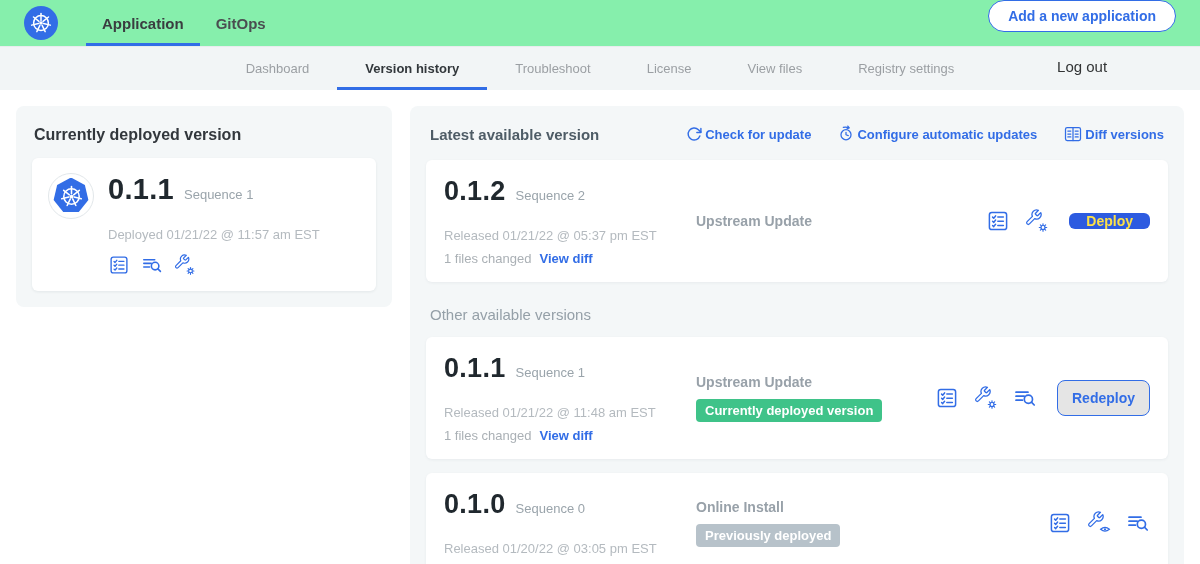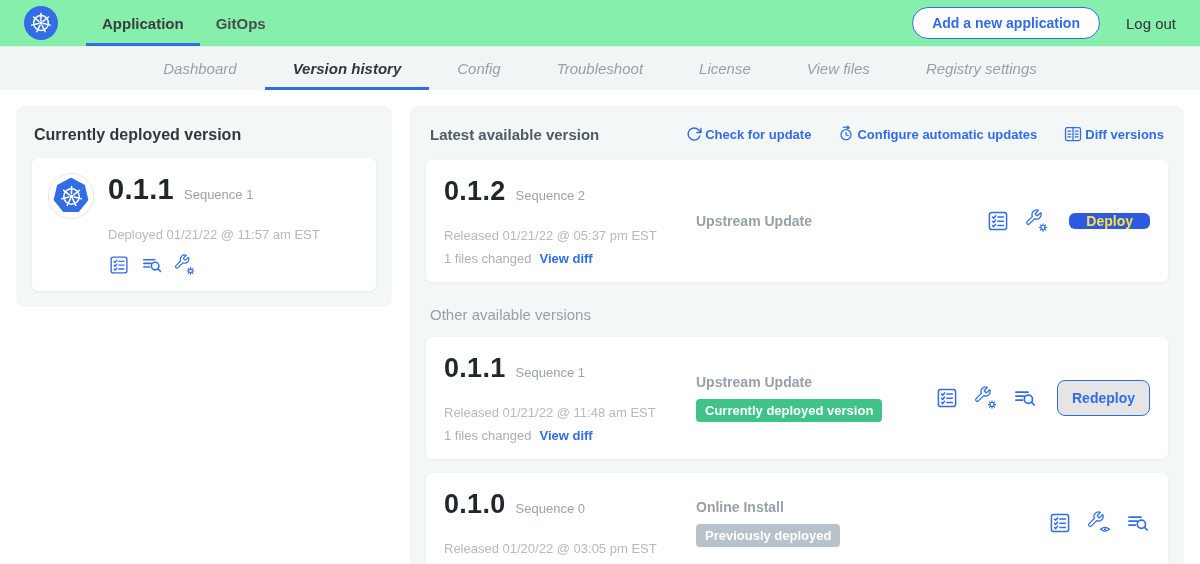--- a/index.html
+++ b/index.html
@@ -7,31 +7,31 @@
     font-family:"Liberation Sans","DejaVu Sans",sans-serif; color:#323435; }
 
   
   .header { height:46px; display:flex; align-items:stretch; padding:0 24px; background:#86efac; }
   .logo-badge { width:34px; height:34px; border-radius:50%; background:var(--accent);
     display:flex; align-items:center; justify-content:center; align-self:center; }
   .header-tabs { display:flex; margin-left:28px; }
   .header-tab { display:flex; align-items:center; padding:0 16px; font-size:15px;
     font-weight:700; color:#3a3d40; cursor:pointer; }
   .header-tab.active { box-shadow:inset 0 -3px 0 var(--accent); }
-  .header-right { margin-left:auto; display:flex; align-items:center; gap:26px; }
+  .header-right { margin-left:auto; display:flex; align-items:center; gap:26px;flex-direction:column; }
   .pill-btn { border:1px solid var(--accent); color:var(--accent); background:#fff;
     font-weight:700; font-size:14px; padding:7px 19px; border-radius:17px; cursor:pointer;
     font-family:inherit; }
   .logout { font-size:15px; color:#323435; cursor:pointer; }
 
   
   .subnav { height:44px; background:#f2f5f6; border-top:1px solid #e9ecee;
     display:flex; justify-content:center; }
-  .sub-tab { display:flex; align-items:center; padding:0 28px; font-size:15px;
-    color:#9b9fa3; cursor:pointer;font-style:italic; }
+  .sub-tab { display:flex; align-items:center; padding:0 28px; font-size:13px;
+    color:#9b9fa3; cursor:pointer; }
   .sub-tab.active { color:#32373b; font-weight:700; box-shadow:inset 0 -3px 0 var(--accent); }
 
   
   .content { display:flex; align-items:flex-start; gap:18px; padding:16px; }
 
   .panel { background:#f4f7f8; border-radius:8px; }
   .left-card { width:376px; flex:none; padding:14px 16px 16px; }
   .left-title { font-size:16px; font-weight:700; color:#32373c; margin:6px 2px 14px; }
   .deployed-card { background:#fff; border-radius:6px; box-shadow:0 1px 3px rgba(31,45,61,.08);
     padding:15px 16px; display:flex; gap:14px; }
@@ -183,21 +183,20 @@
   </div>
   <div class="header-right">
     <button class="pill-btn">Add a new application</button>
     <span class="logout">Log out</span>
   </div>
 </header>
 
 <nav class="subnav">
   <span class="sub-tab">Dashboard</span>
   <span class="sub-tab active">Version history</span>
-  <span class="sub-tab">Config</span>
   <span class="sub-tab">Troubleshoot</span>
   <span class="sub-tab">License</span>
   <span class="sub-tab">View files</span>
   <span class="sub-tab">Registry settings</span>
 </nav>
 
 <main class="content">
 
   <section class="panel left-card">
     <h2 class="left-title">Currently deployed version</h2>

